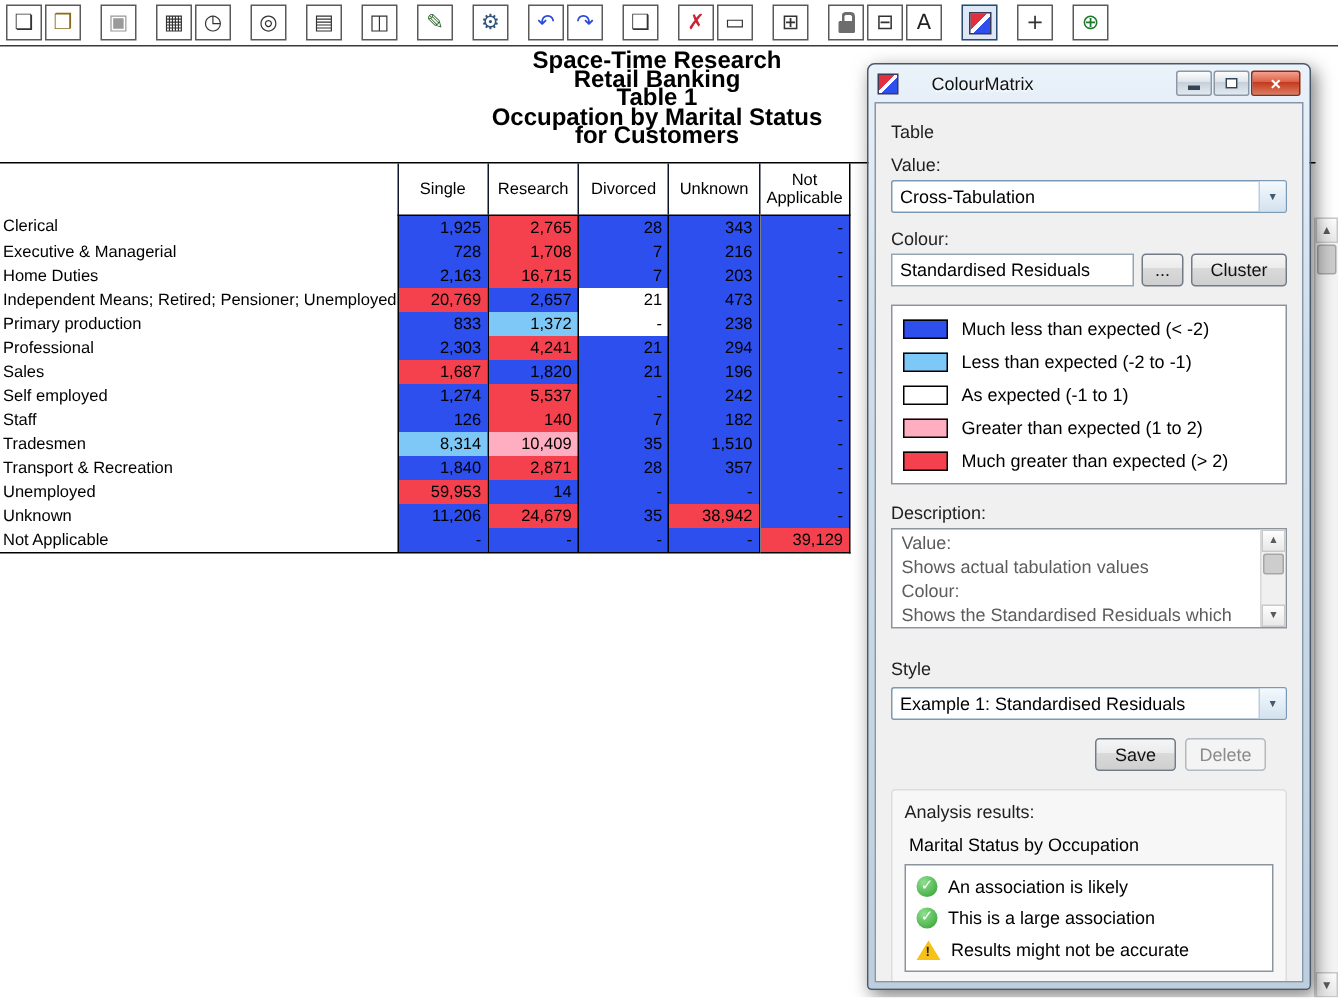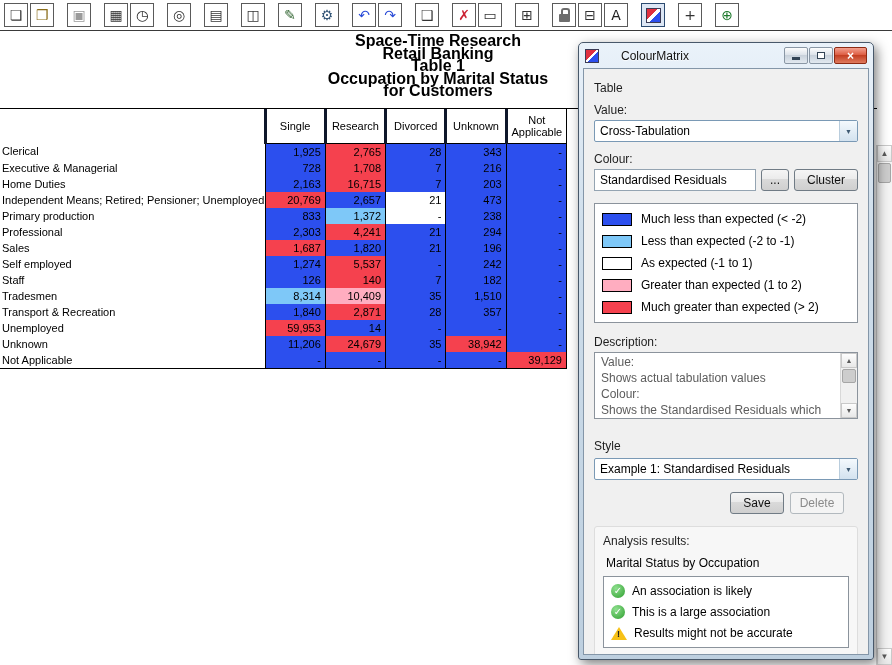--- a/index.html
+++ b/index.html
@@ -19,21 +19,21 @@
 
   
   .titles{position:absolute;top:35px;left:0;width:876px;text-align:center}
   .title-line{font-size:16px;font-weight:bold;line-height:12.6px}
 
   
   .topline{position:absolute;top:108px;left:0;width:877px;height:1px;background:#000}
   table.grid{position:absolute;top:109px;left:0;border-collapse:collapse;table-layout:fixed;width:567px}
   .grid th,.grid td{font-size:11px;font-weight:normal;padding:0;overflow:hidden;white-space:nowrap}
   th.corner{width:265px;border:none}
-  th.colhead{height:34px;text-align:center;vertical-align:middle;border-left:3px solid #0f172a;border-bottom:1px solid #000;white-space:normal;line-height:12px;background:#fff}
+  th.colhead{height:34px;text-align:center;vertical-align:middle;border-left:1px solid #0f172a;border-bottom:1px solid #000;white-space:normal;line-height:12px;background:#fff}
   th.colhead:last-child{border-right:1px solid #000}
   .grid td{height:16px;line-height:16px}
   td.rowlabel{padding-left:2px;background:#fff}
   td.val{text-align:right;padding-right:4px;border-left:1px solid #000}
   td.val:last-child{border-right:1px solid #000}
   .grid tbody tr:last-child td{border-bottom:1px solid #000}
 
   
   .vscroll{position:absolute;top:145px;right:0;bottom:0;width:16px;background:#f4f4f4;border-left:1px solid #d0d0d0;z-index:1}
   .sb-arrow{width:100%;height:17px;display:flex;align-items:center;justify-content:center;font-size:8px;color:#5a5a5a;background:linear-gradient(#fdfdfd,#e8e8e8);border:1px solid #c9c9c9}

